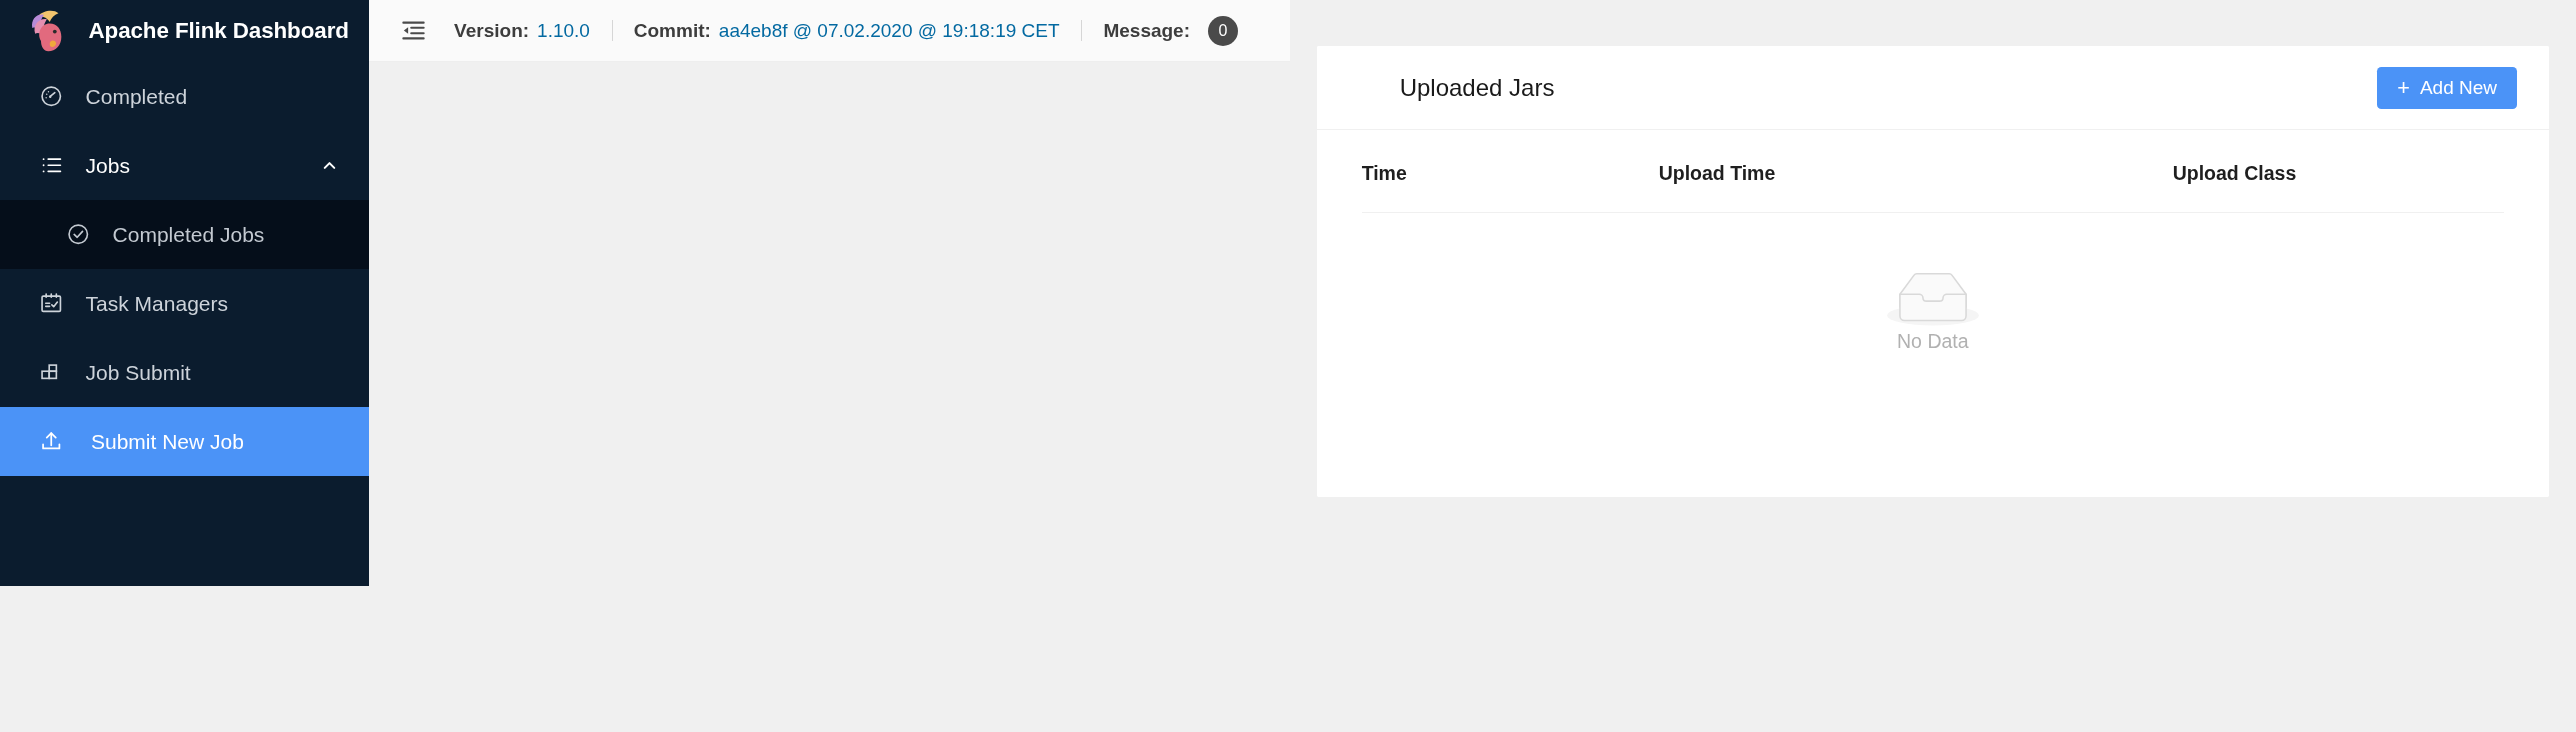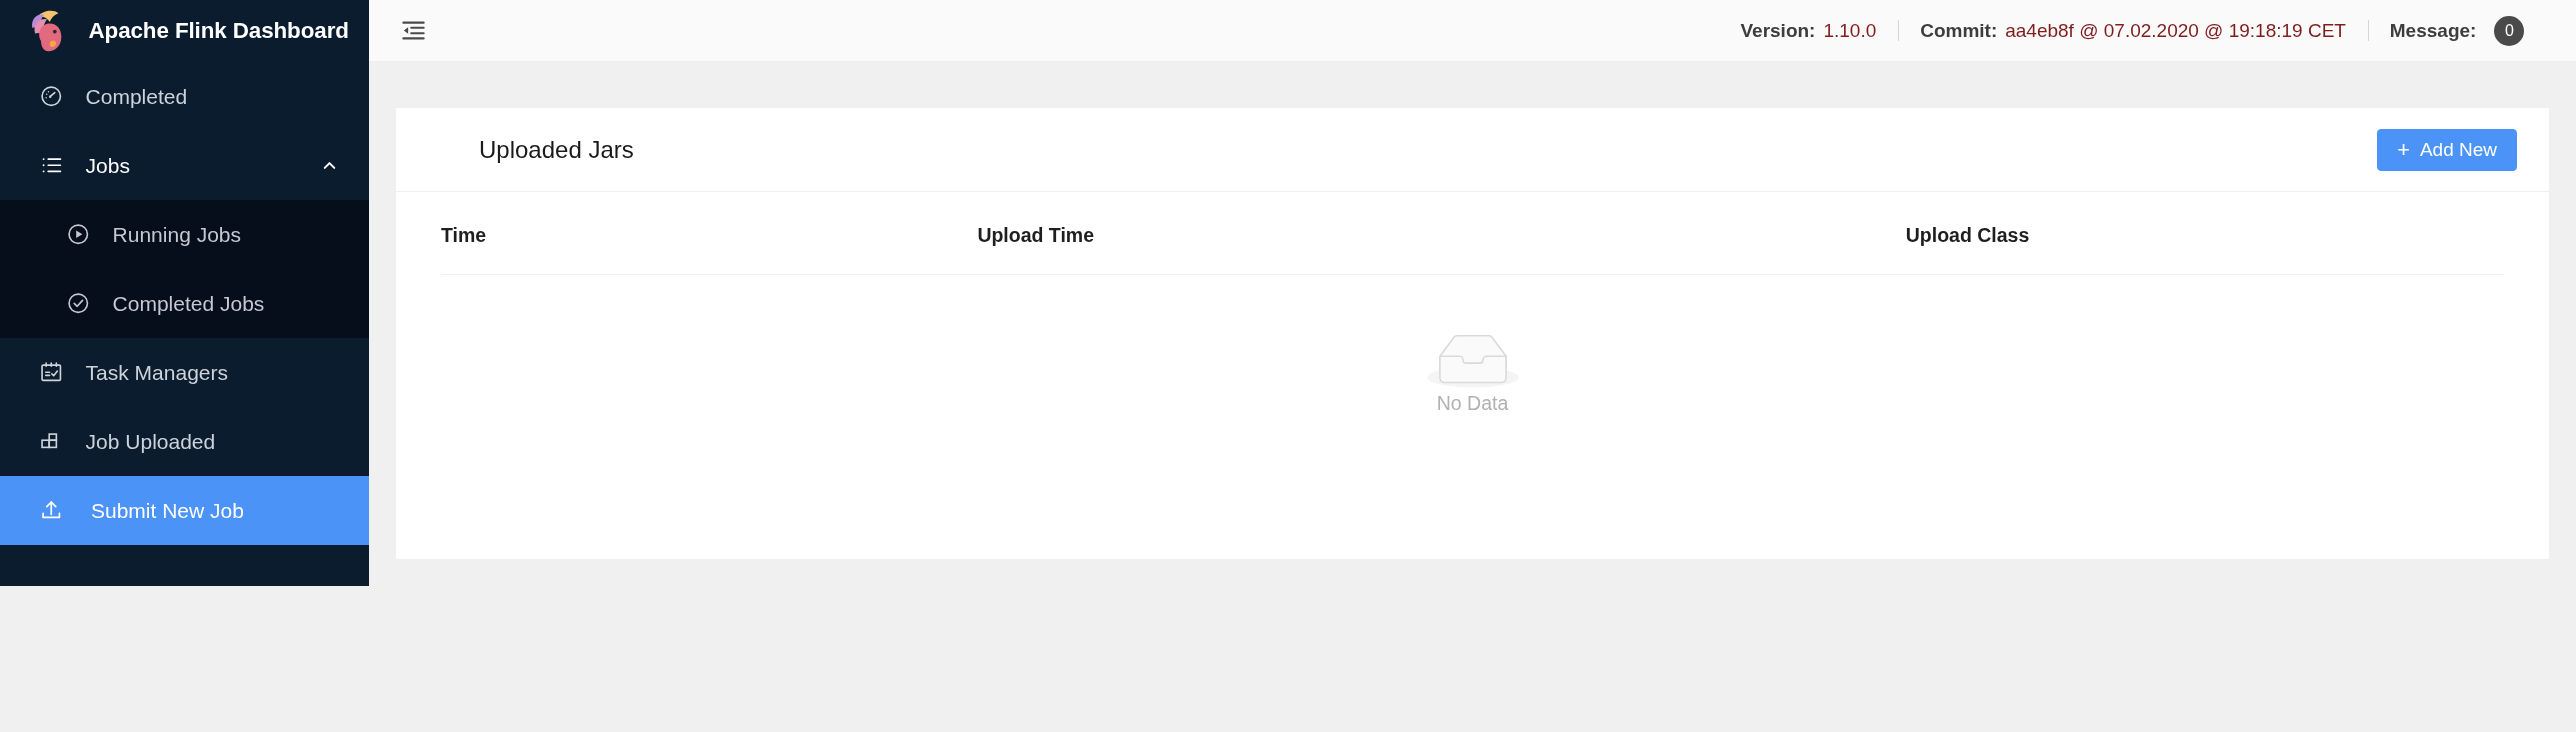--- a/index.html
+++ b/index.html
@@ -76,21 +76,21 @@
     padding-left: 65px;
     height: 69px;
     color: #c3c9d1;
   }
 
   
   .main {
     flex: 1 1 auto;
     height: 678px;
     display: flex;
-    flex-direction: column;
+    flex-direction: row;
     background: #f0f0f0;
     min-width: 0;
   }
   .topbar {
     height: 62px;
     flex: 0 0 62px;
     background: #fafafa;
     display: flex;
     align-items: center;
     justify-content: space-between;
@@ -107,21 +107,21 @@
   .topinfo {
     display: flex;
     align-items: center;
     font-size: 19px;
     color: #555555;
     gap: 0;
     white-space: nowrap;
   }
   .topinfo .grp { display: flex; align-items: center; gap: 8px; padding: 0 21.6px; }
   .topinfo .lbl { font-weight: bold; color: #3d3d3d; }
-  .topinfo .val { color: #7f1d1d; }
+  .topinfo .val { color: #0369a1; }
   .vdiv { width: 0.7px; height: 21.6px; background: #d6d6d6; }
   .msg-badge {
     width: 30px; height: 30px;
     border-radius: 50%;
     background: #4a4a4a;
     color: #ffffff;
     display: flex; align-items: center; justify-content: center;
     font-size: 16px;
     margin-left: 10px;
   }
@@ -242,29 +242,20 @@
         <span class="arrow">
           <svg viewBox="0 0 24 24" fill="none" stroke="#ffffff" stroke-width="2.6" stroke-linecap="round" stroke-linejoin="round">
             <path d="M6 15 L12 9 L18 15"></path>
           </svg>
         </span>
       </div>
 
       <div class="submenu">
         <div class="menu-item">
           <span class="mi-icon">
-            <svg viewBox="0 0 24 24" fill="none" stroke="#c3c9d1" stroke-width="1.6">
-              <circle cx="12" cy="12" r="9"></circle>
-              <path d="M10 8.4 L16 12 L10 15.6 Z" fill="#c3c9d1" stroke="none"></path>
-            </svg>
-          </span>
-          <span>Running Jobs</span>
-        </div>
-        <div class="menu-item">
-          <span class="mi-icon">
             <svg viewBox="0 0 24 24" fill="none" stroke="#c3c9d1" stroke-width="1.6" stroke-linecap="round" stroke-linejoin="round">
               <circle cx="12" cy="12" r="9"></circle>
               <path d="M8 12.2 L11 15 L16.2 9.2"></path>
             </svg>
           </span>
           <span>Completed Jobs</span>
         </div>
       </div>
 
       <div class="menu-item">
@@ -280,21 +271,21 @@
       </div>
 
       <div class="menu-item">
         <span class="mi-icon">
           <svg viewBox="0 0 24 24" fill="none" stroke="#cdd3da" stroke-width="1.6">
             <rect x="3" y="11" width="7" height="7"></rect>
             <rect x="10" y="11" width="7" height="7"></rect>
             <rect x="10" y="5" width="7" height="6"></rect>
           </svg>
         </span>
-        <span>Job Uploaded</span>
+        <span>Job Submit</span>
       </div>
 
       <div class="menu-item selected">
         <span class="mi-icon">
           <svg viewBox="0 0 24 24" fill="none" stroke="#ffffff" stroke-width="1.7" stroke-linecap="round" stroke-linejoin="round">
             <path d="M12 16 V4"></path>
             <path d="M7.6 8.4 L12 4 L16.4 8.4"></path>
             <path d="M4 15 V19 H20 V15"></path>
           </svg>
         </span>

